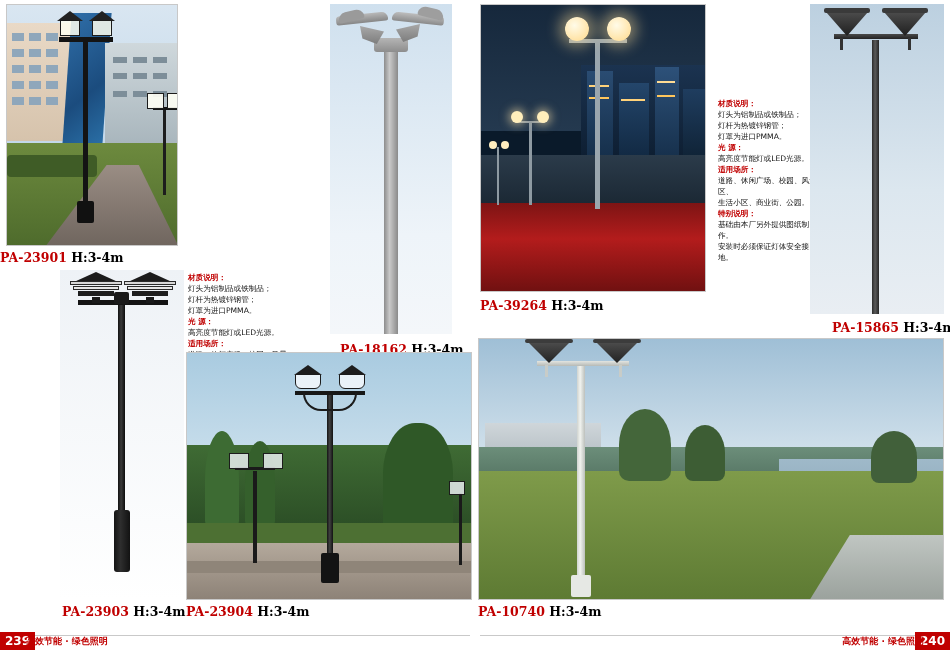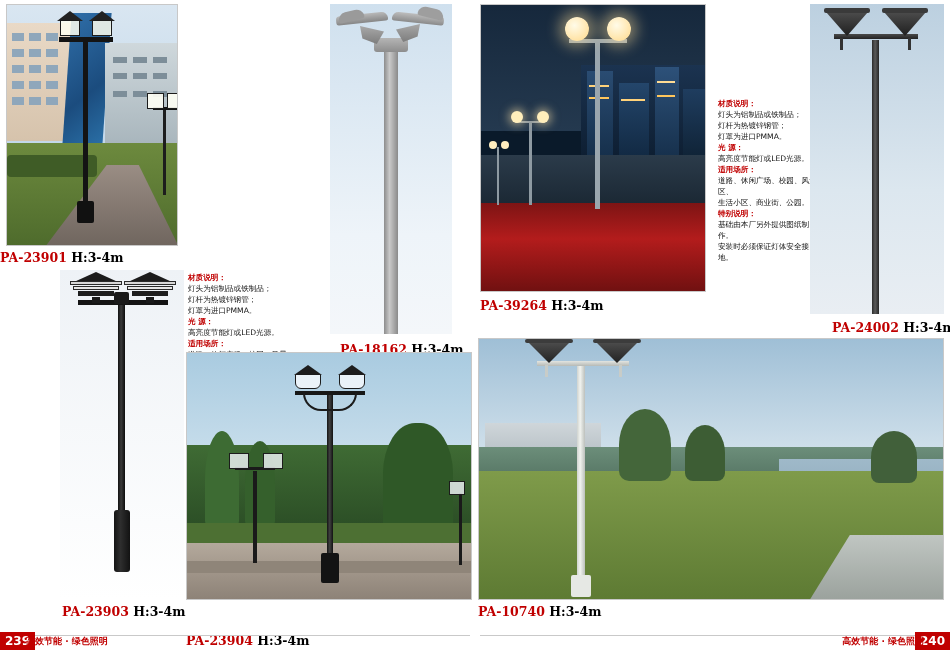--- a/index.html
+++ b/index.html
@@ -254,21 +254,21 @@
       <div style="position:absolute;left:24px;top:30px;width:84px;height:5px;background:linear-gradient(#4a4a4a,#222);"></div>
       <div style="position:absolute;left:30px;top:34px;width:3px;height:12px;background:#333;"></div>
       <div style="position:absolute;left:98px;top:34px;width:3px;height:12px;background:#333;"></div>
       <div style="position:absolute;left:16px;top:8px;width:42px;height:24px;background:linear-gradient(#4c4c4c,#1f1f1f);clip-path:polygon(50% 100%,0 0,100% 0);"></div>
       <div style="position:absolute;left:74px;top:8px;width:42px;height:24px;background:linear-gradient(#4c4c4c,#1f1f1f);clip-path:polygon(50% 100%,0 0,100% 0);"></div>
       <div style="position:absolute;left:14px;top:4px;width:46px;height:5px;background:#3a3a3a;border-radius:2px;"></div>
       <div style="position:absolute;left:72px;top:4px;width:46px;height:5px;background:#3a3a3a;border-radius:2px;"></div>
     </div>
   </div>
   <div class="cap" style="left:832px;top:320px;">
-    <span class="code">PA-24002</span>
+    <span class="code">PA-15865</span>
     <span class="h">H:3-4m</span>
   </div>
 
   <div class="photo" id="ph5">
     <div>
       <div style="position:absolute;left:58px;top:34px;width:7px;height:206px;background:linear-gradient(90deg,#111,#3a3a3a 45%,#0d0d0d);"></div>
       <div style="position:absolute;left:54px;top:240px;width:16px;height:62px;background:linear-gradient(90deg,#141414,#2e2e2e 40%,#121212);border-radius:3px;"></div>
       <div style="position:absolute;left:18px;top:30px;width:90px;height:5px;background:#141414;"></div>
       <div style="position:absolute;left:54px;top:22px;width:15px;height:12px;background:#1a1a1a;border-radius:2px;"></div>
 
@@ -323,21 +323,21 @@
       <div style="position:absolute;left:66px;top:118px;width:4px;height:92px;background:#1a1a1a;"></div>
       <div style="position:absolute;left:48px;top:114px;width:40px;height:3px;background:#1a1a1a;"></div>
       <div style="position:absolute;left:42px;top:100px;width:18px;height:14px;background:rgba(245,248,252,.8);border:1px solid #1c1c1c;"></div>
       <div style="position:absolute;left:76px;top:100px;width:18px;height:14px;background:rgba(245,248,252,.8);border:1px solid #1c1c1c;"></div>
     </div>
     <div>
       <div style="position:absolute;left:272px;top:140px;width:3px;height:72px;background:#1a1a1a;"></div>
       <div style="position:absolute;left:262px;top:128px;width:14px;height:12px;background:rgba(245,248,252,.8);border:1px solid #1c1c1c;"></div>
     </div>
   </div>
-  <div class="cap" style="left:186px;top:604px;margin-top:29px;">
+  <div class="cap" style="left:186px;top:604px;">
     <span class="code">PA-23904</span>
     <span class="h">H:3-4m</span>
   </div>
 
   <div class="photo" id="ph7">
     <div class="sky"></div>
     <div class="bldg"></div>
     <div class="far"></div>
     <div class="water"></div>
     <div class="grass"></div>

